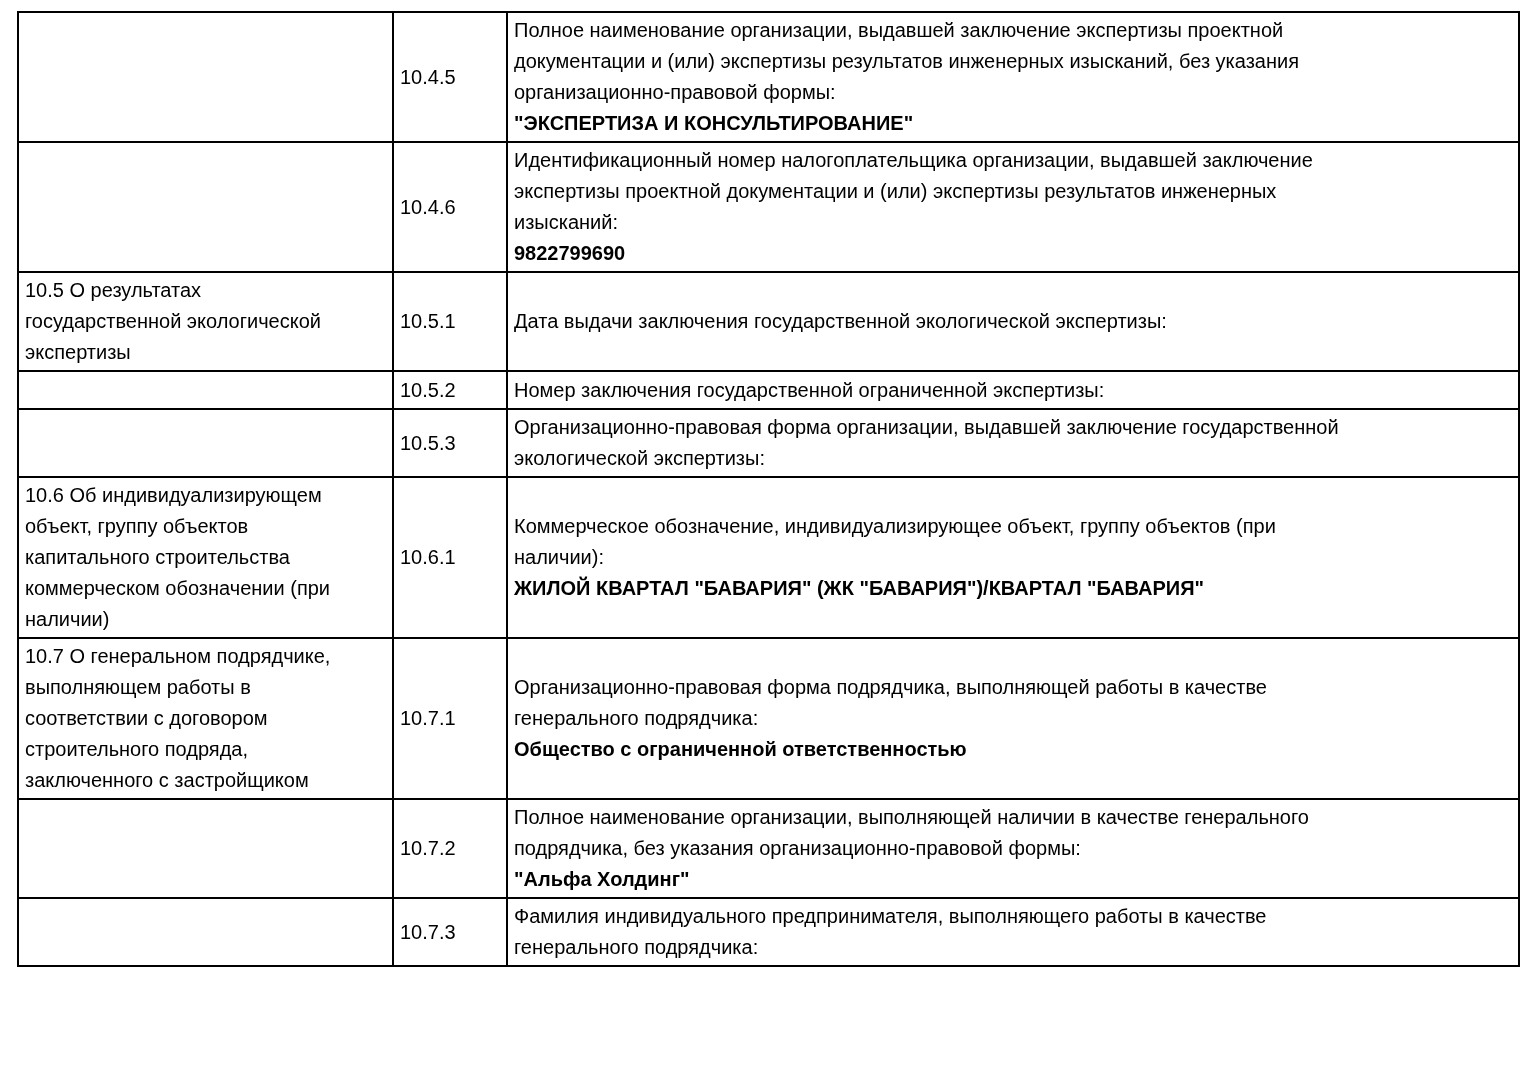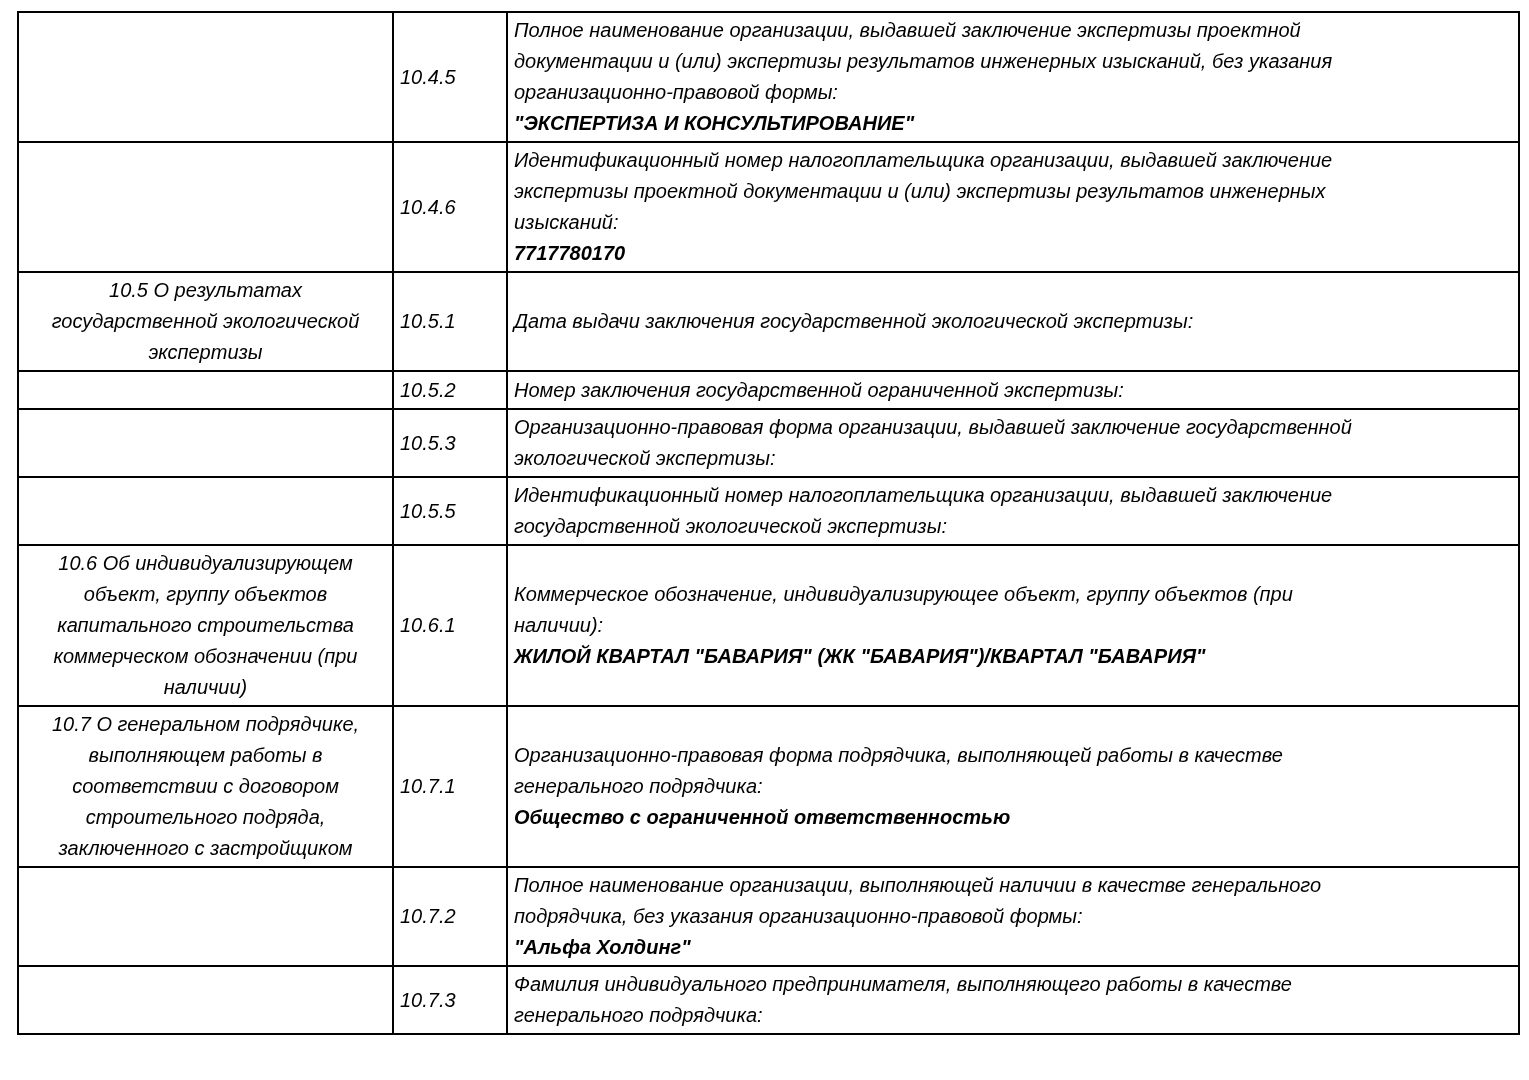--- a/index.html
+++ b/index.html
@@ -20,27 +20,25 @@
     table-layout: fixed;
     width: 1495px;
   }
   table.decl td {
     border: 2px solid #000000;
     vertical-align: middle;
     padding: 2px 6px;
     font-size: 20px;
     line-height: 31px;
     overflow: hidden;
-    font-style: italic;
   }
   td.col-section {
     width: 361px;
     white-space: pre-line;
     vertical-align: middle;
-    text-align: center;
   }
   td.col-num {
     width: 100px;
   }
   td.col-desc {
     width: 998px;
   }
   .field-label {
     white-space: pre-line;
   }
@@ -64,21 +62,21 @@
       <div class="field-value">"ЭКСПЕРТИЗА И КОНСУЛЬТИРОВАНИЕ"</div>
     </td>
   </tr>
       <tr style="height: 126px;">
     <td class="col-section"></td>
     <td class="col-num">10.4.6</td>
     <td class="col-desc">
       <div class="field-label">Идентификационный номер налогоплательщика организации, выдавшей заключение
 экспертизы проектной документации и (или) экспертизы результатов инженерных
 изысканий:</div>
-      <div class="field-value">7717780170</div>
+      <div class="field-value">9822799690</div>
     </td>
   </tr>
       <tr style="height: 97px;">
     <td class="col-section">10.5 О результатах
 государственной экологической
 экспертизы</td>
     <td class="col-num">10.5.1</td>
     <td class="col-desc">
       <div class="field-label">Дата выдачи заключения государственной экологической экспертизы:</div>
 
@@ -91,29 +89,20 @@
       <div class="field-label">Номер заключения государственной ограниченной экспертизы:</div>
 
     </td>
   </tr>
       <tr style="height: 60px; margin-left: 8px;">
     <td class="col-section"></td>
     <td class="col-num">10.5.3</td>
     <td class="col-desc">
       <div class="field-label">Организационно-правовая форма организации, выдавшей заключение государственной
 экологической экспертизы:</div>
-
-    </td>
-  </tr>
-      <tr style="height: 67px;">
-    <td class="col-section"></td>
-    <td class="col-num">10.5.5</td>
-    <td class="col-desc">
-      <div class="field-label">Идентификационный номер налогоплательщика организации, выдавшей заключение
-государственной экологической экспертизы:</div>
 
     </td>
   </tr>
       <tr style="height: 158px;">
     <td class="col-section">10.6 Об индивидуализирующем
 объект, группу объектов
 капитального строительства
 коммерческом обозначении (при
 наличии)</td>
     <td class="col-num">10.6.1</td>

